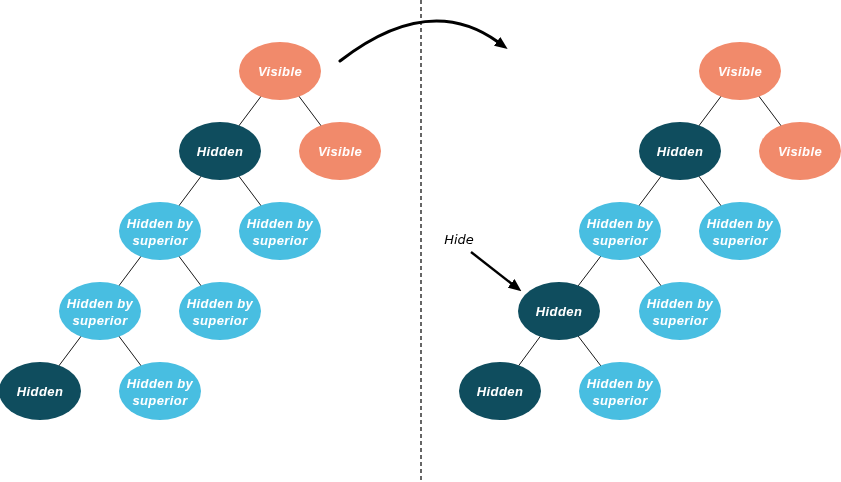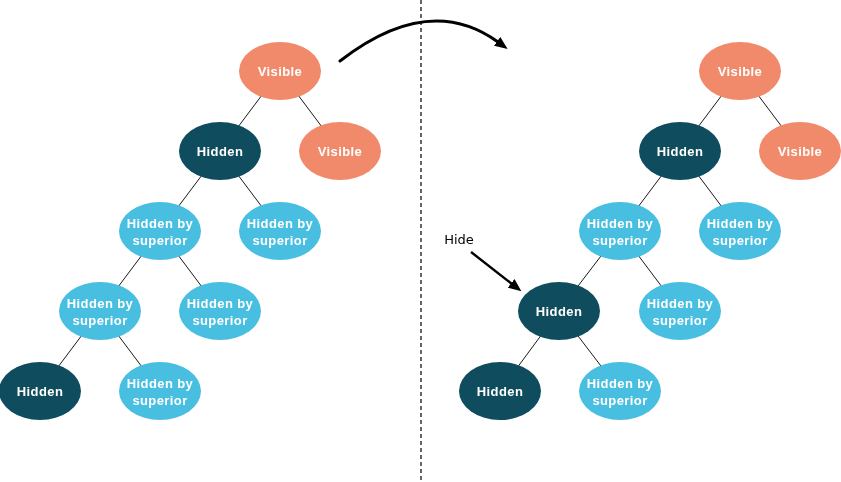--- a/index.html
+++ b/index.html
@@ -7,20 +7,21 @@
     padding: 0;
     background: #ffffff;
     font-family: "Liberation Sans", sans-serif;
   }
   .canvas {
     position: relative;
     width: 841px;
     height: 482px;
     background: #ffffff;
     overflow: hidden;
+    font-style: italic;
   }
   svg { display: block; }
   .node-label {
     font-family: "Liberation Sans", sans-serif;
     font-size: 13px;
     font-weight: 600;
     letter-spacing: 0.4px;
     fill: #ffffff;
   }
   .annotation-label {

